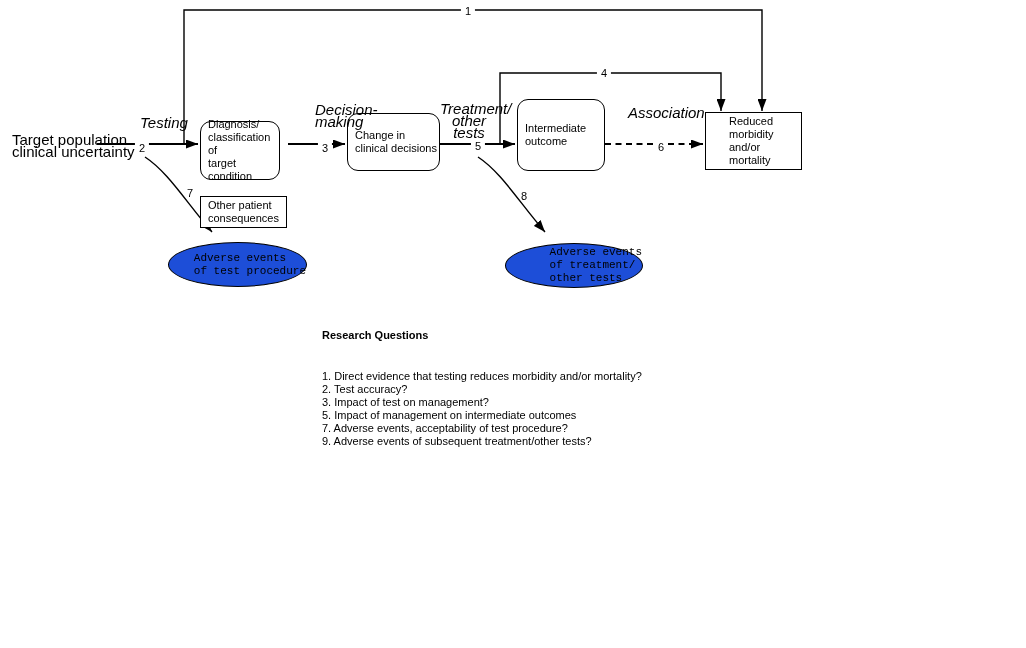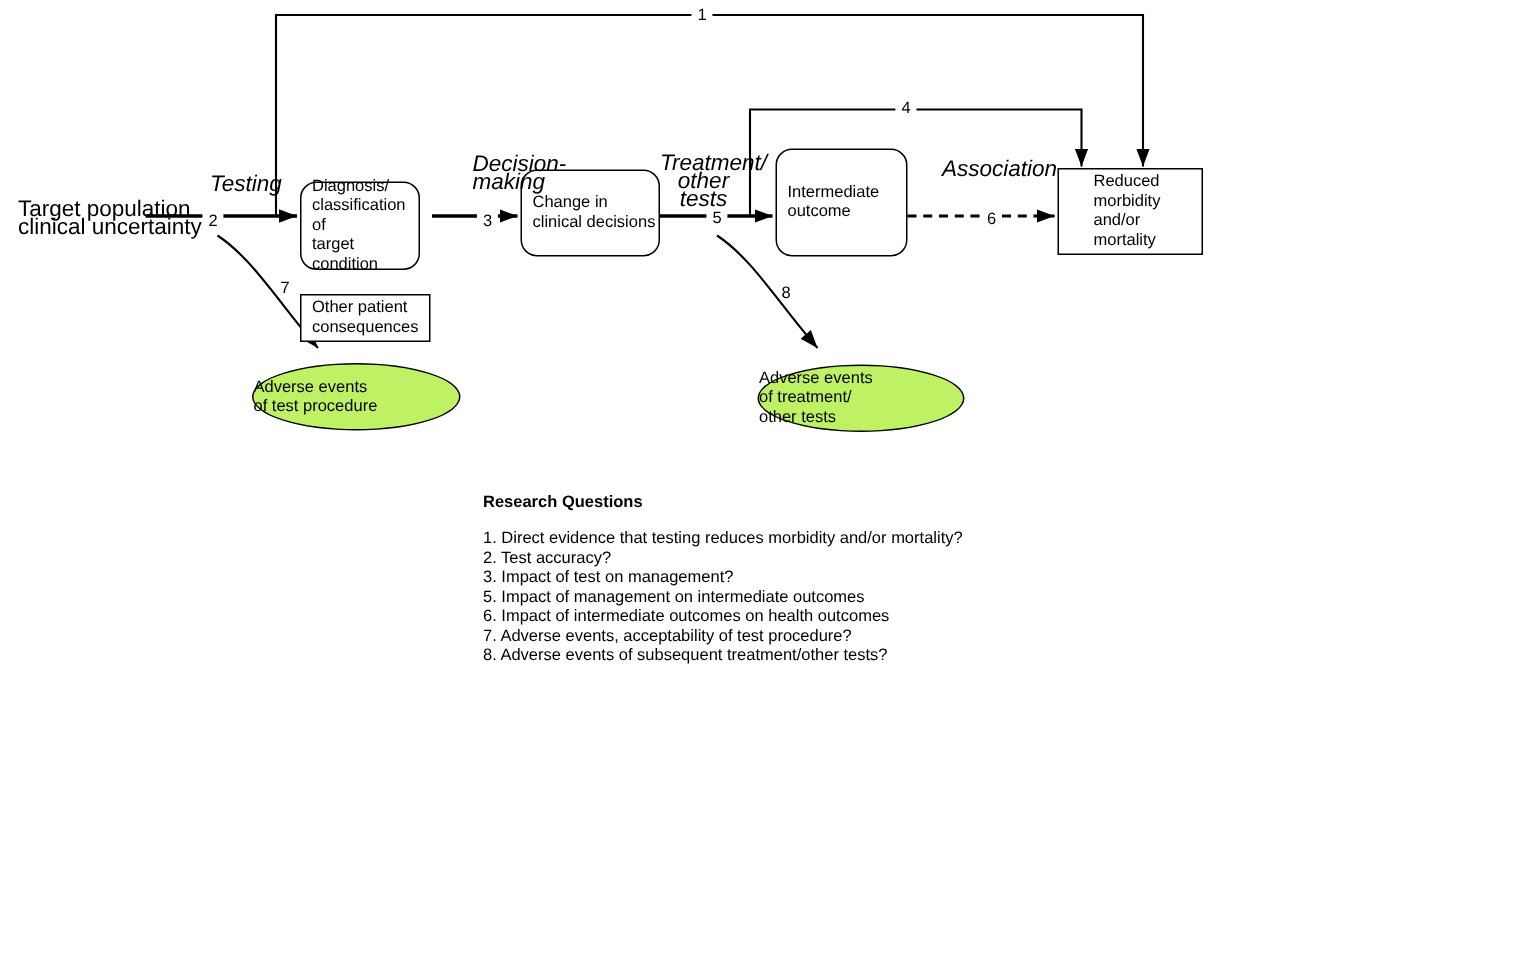--- a/index.html
+++ b/index.html
@@ -11,36 +11,36 @@
   .box {
     position:absolute; border:1.5px solid #000; background:#fff;
     display:flex; align-items:center; box-sizing:border-box; z-index:2;
   }
   .box .txt, .oval .txt {
     font-size:11px; line-height:13px; white-space:pre-line; text-align:left;
   }
   .box .txt { padding-left:7px; padding-right:2px; }
   .rounded { border-radius:11px; }
   .oval {
-    position:absolute; border:1.4px solid #000; background:#bef264; border-radius:50%;
-    display:flex; align-items:center; justify-content:flex-start; box-sizing:border-box; z-index:2;
+    position:absolute; border:1.4px solid #000; background:#1d4ed8; border-radius:50%;
+    display:flex; align-items:center; justify-content:flex-end; box-sizing:border-box; z-index:2;font-family:Liberation Mono, monospace;
   }
   .lbl {
     position:absolute; font-size:15px; line-height:12px; white-space:pre-line; z-index:3;
   }
   .italic { font-style:italic; }
   .center { text-align:center; }
   .num {
     position:absolute; font-size:11px; line-height:13px; background:#fff;
     padding:0 4px; transform:translate(-50%,-50%); z-index:3;
   }
   .num.nobg { background:transparent; }
   .rq { position:absolute; left:322px; top:329px; z-index:3; }
   .rq-heading { font-size:11px; font-weight:bold; line-height:13px; }
-  .rq-items { margin-top:11px; }
+  .rq-items { margin-top:28px; }
   .rq-item { font-size:11px; line-height:13px; white-space:pre; }
 </style>
 </head>
 <body>
 
 <div class="canvas">
 
   <svg class="connectors" width="1026" height="648" viewBox="0 0 1026 648">
     <defs>
       <marker id="ah" viewBox="0 0 12 9" refX="12" refY="4.5" markerWidth="12" markerHeight="9" orient="auto" markerUnits="userSpaceOnUse">
@@ -114,19 +114,18 @@
   <div class="num nobg" style="left:190px; top:193px;">7</div>
   <div class="num nobg" style="left:524px; top:196px;">8</div>
 
   <div class="rq">
     <div class="rq-heading">Research Questions</div>
     <div class="rq-items">
       <div class="rq-item">1. Direct evidence that testing reduces morbidity and/or mortality?</div>
       <div class="rq-item">2. Test accuracy?</div>
       <div class="rq-item">3. Impact of test on management?</div>
       <div class="rq-item">5. Impact of management on intermediate outcomes</div>
-      <div class="rq-item">6. Impact of intermediate outcomes on health outcomes</div>
       <div class="rq-item">7. Adverse events, acceptability of test procedure?</div>
-      <div class="rq-item">8. Adverse events of subsequent treatment/other tests?</div>
+      <div class="rq-item">9. Adverse events of subsequent treatment/other tests?</div>
     </div>
   </div>
 
 </div>
 
 </body></html>

